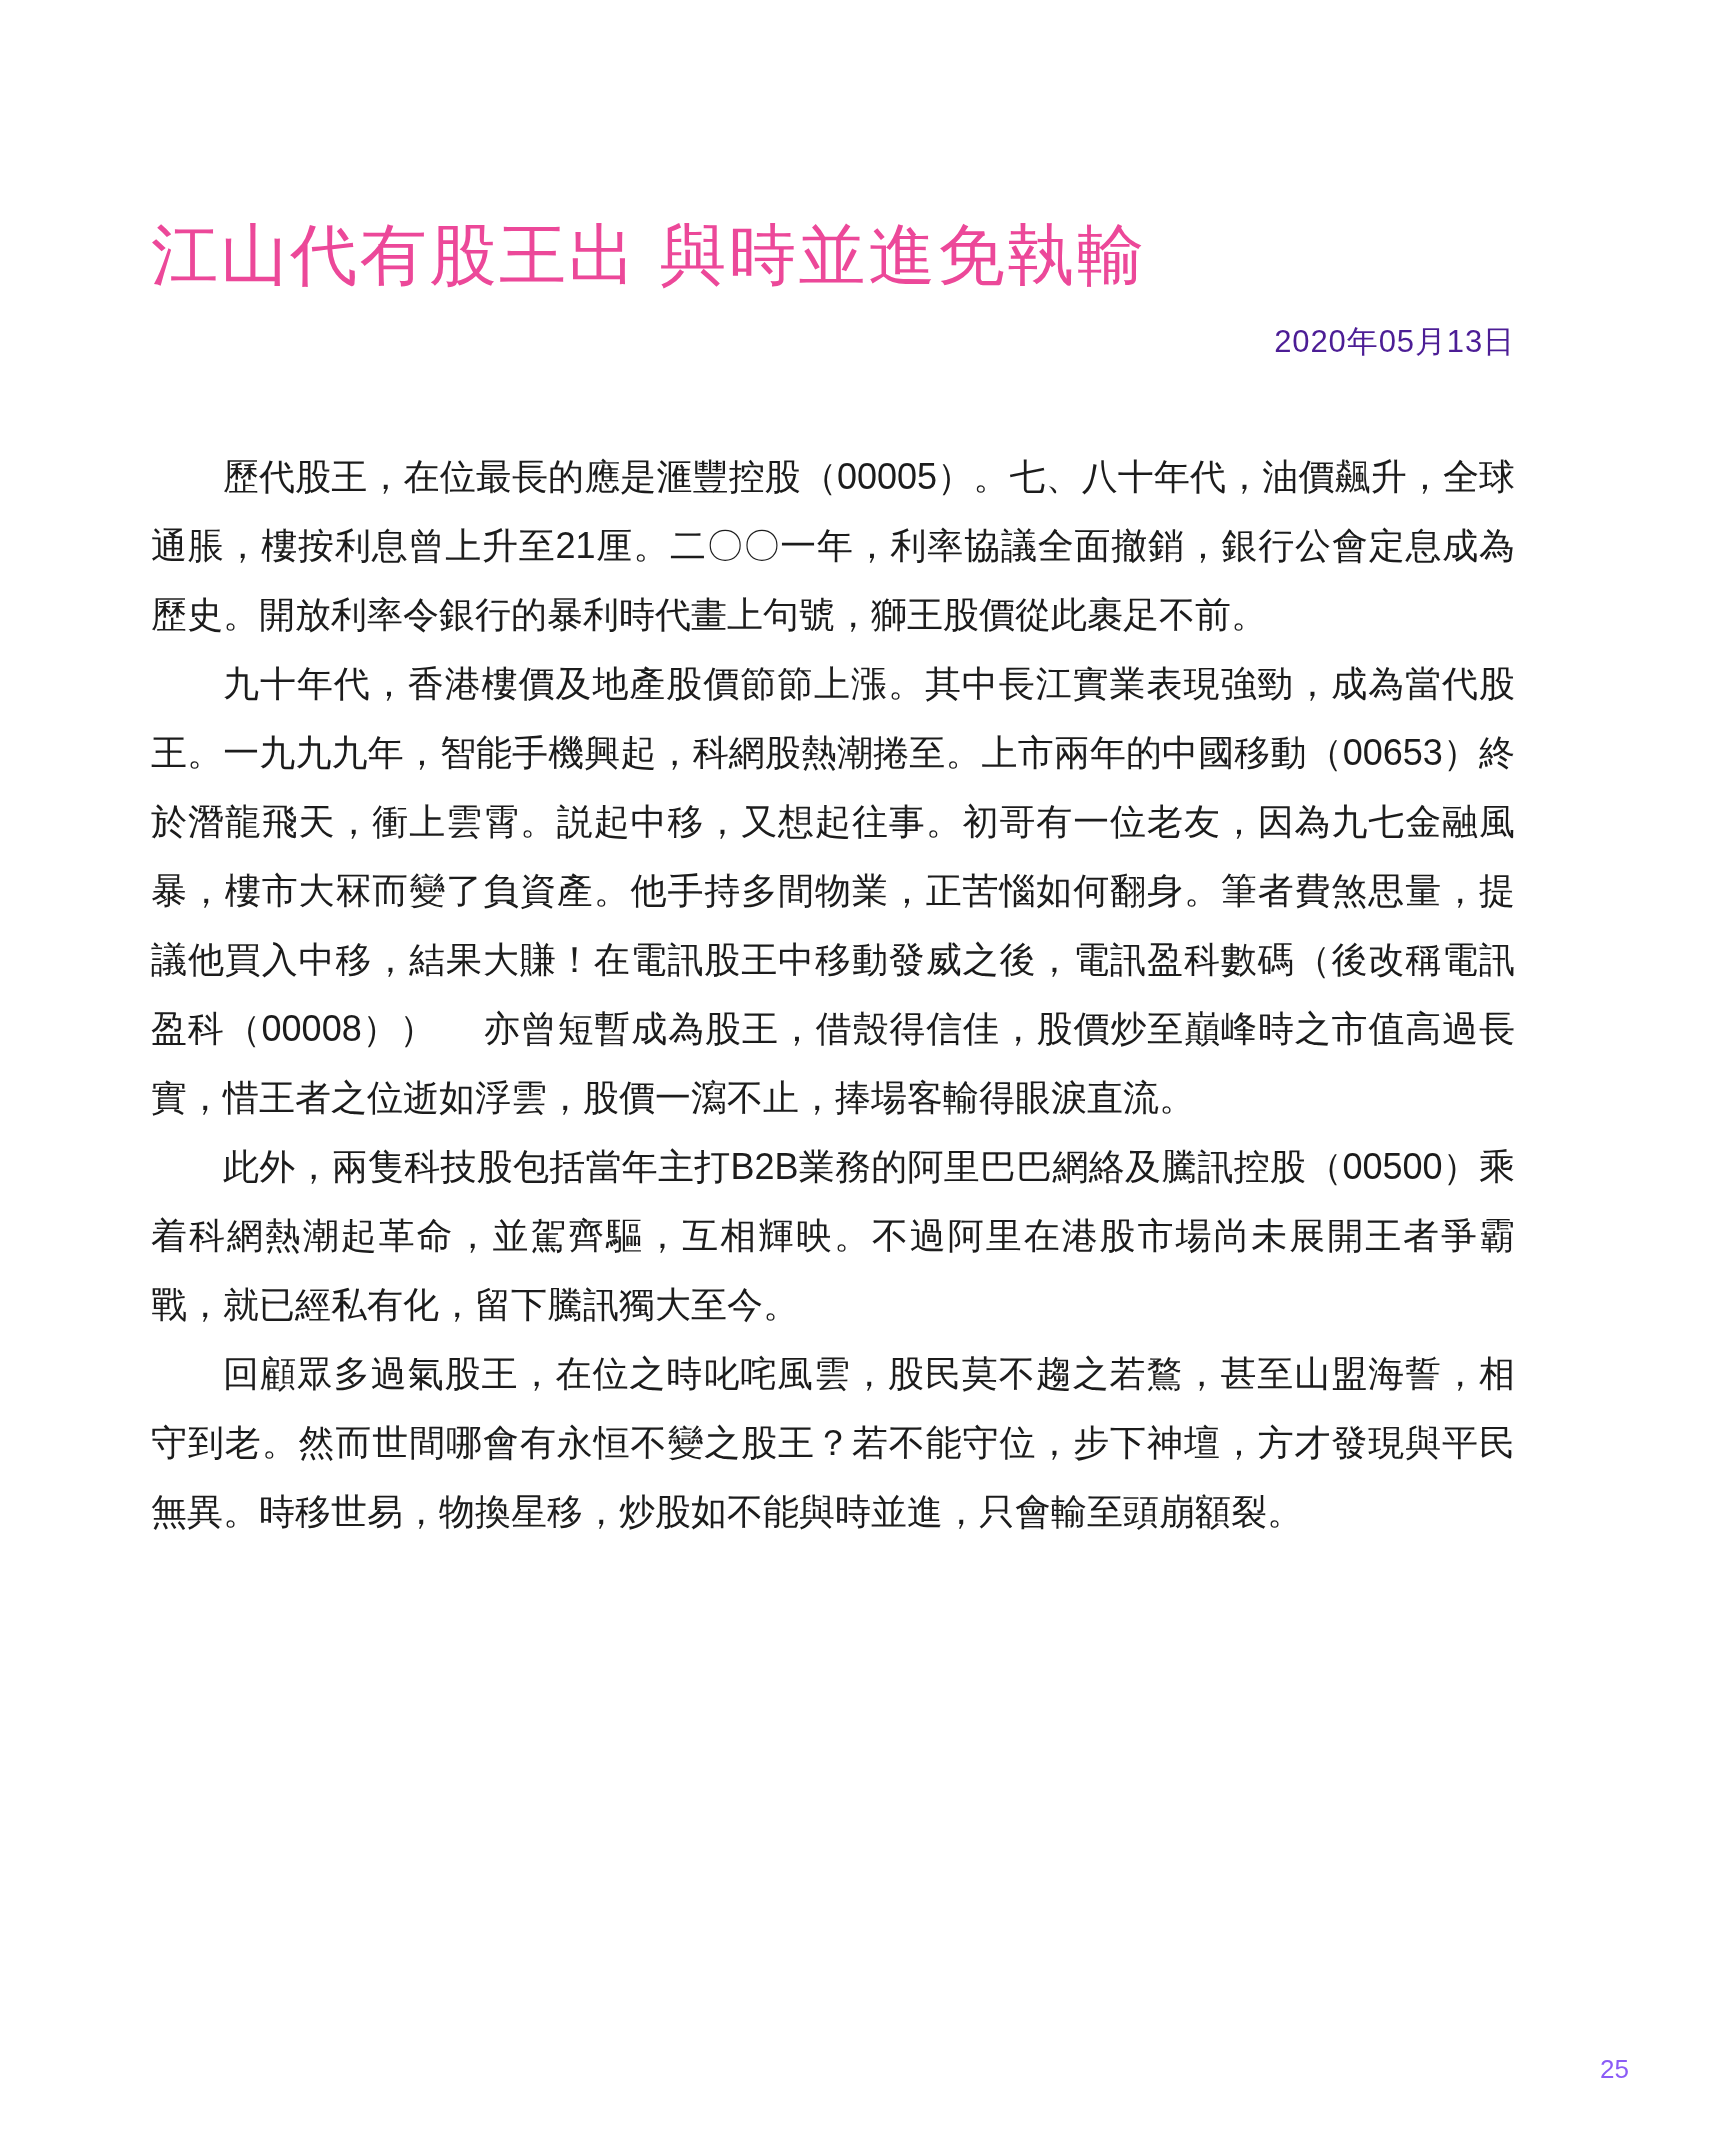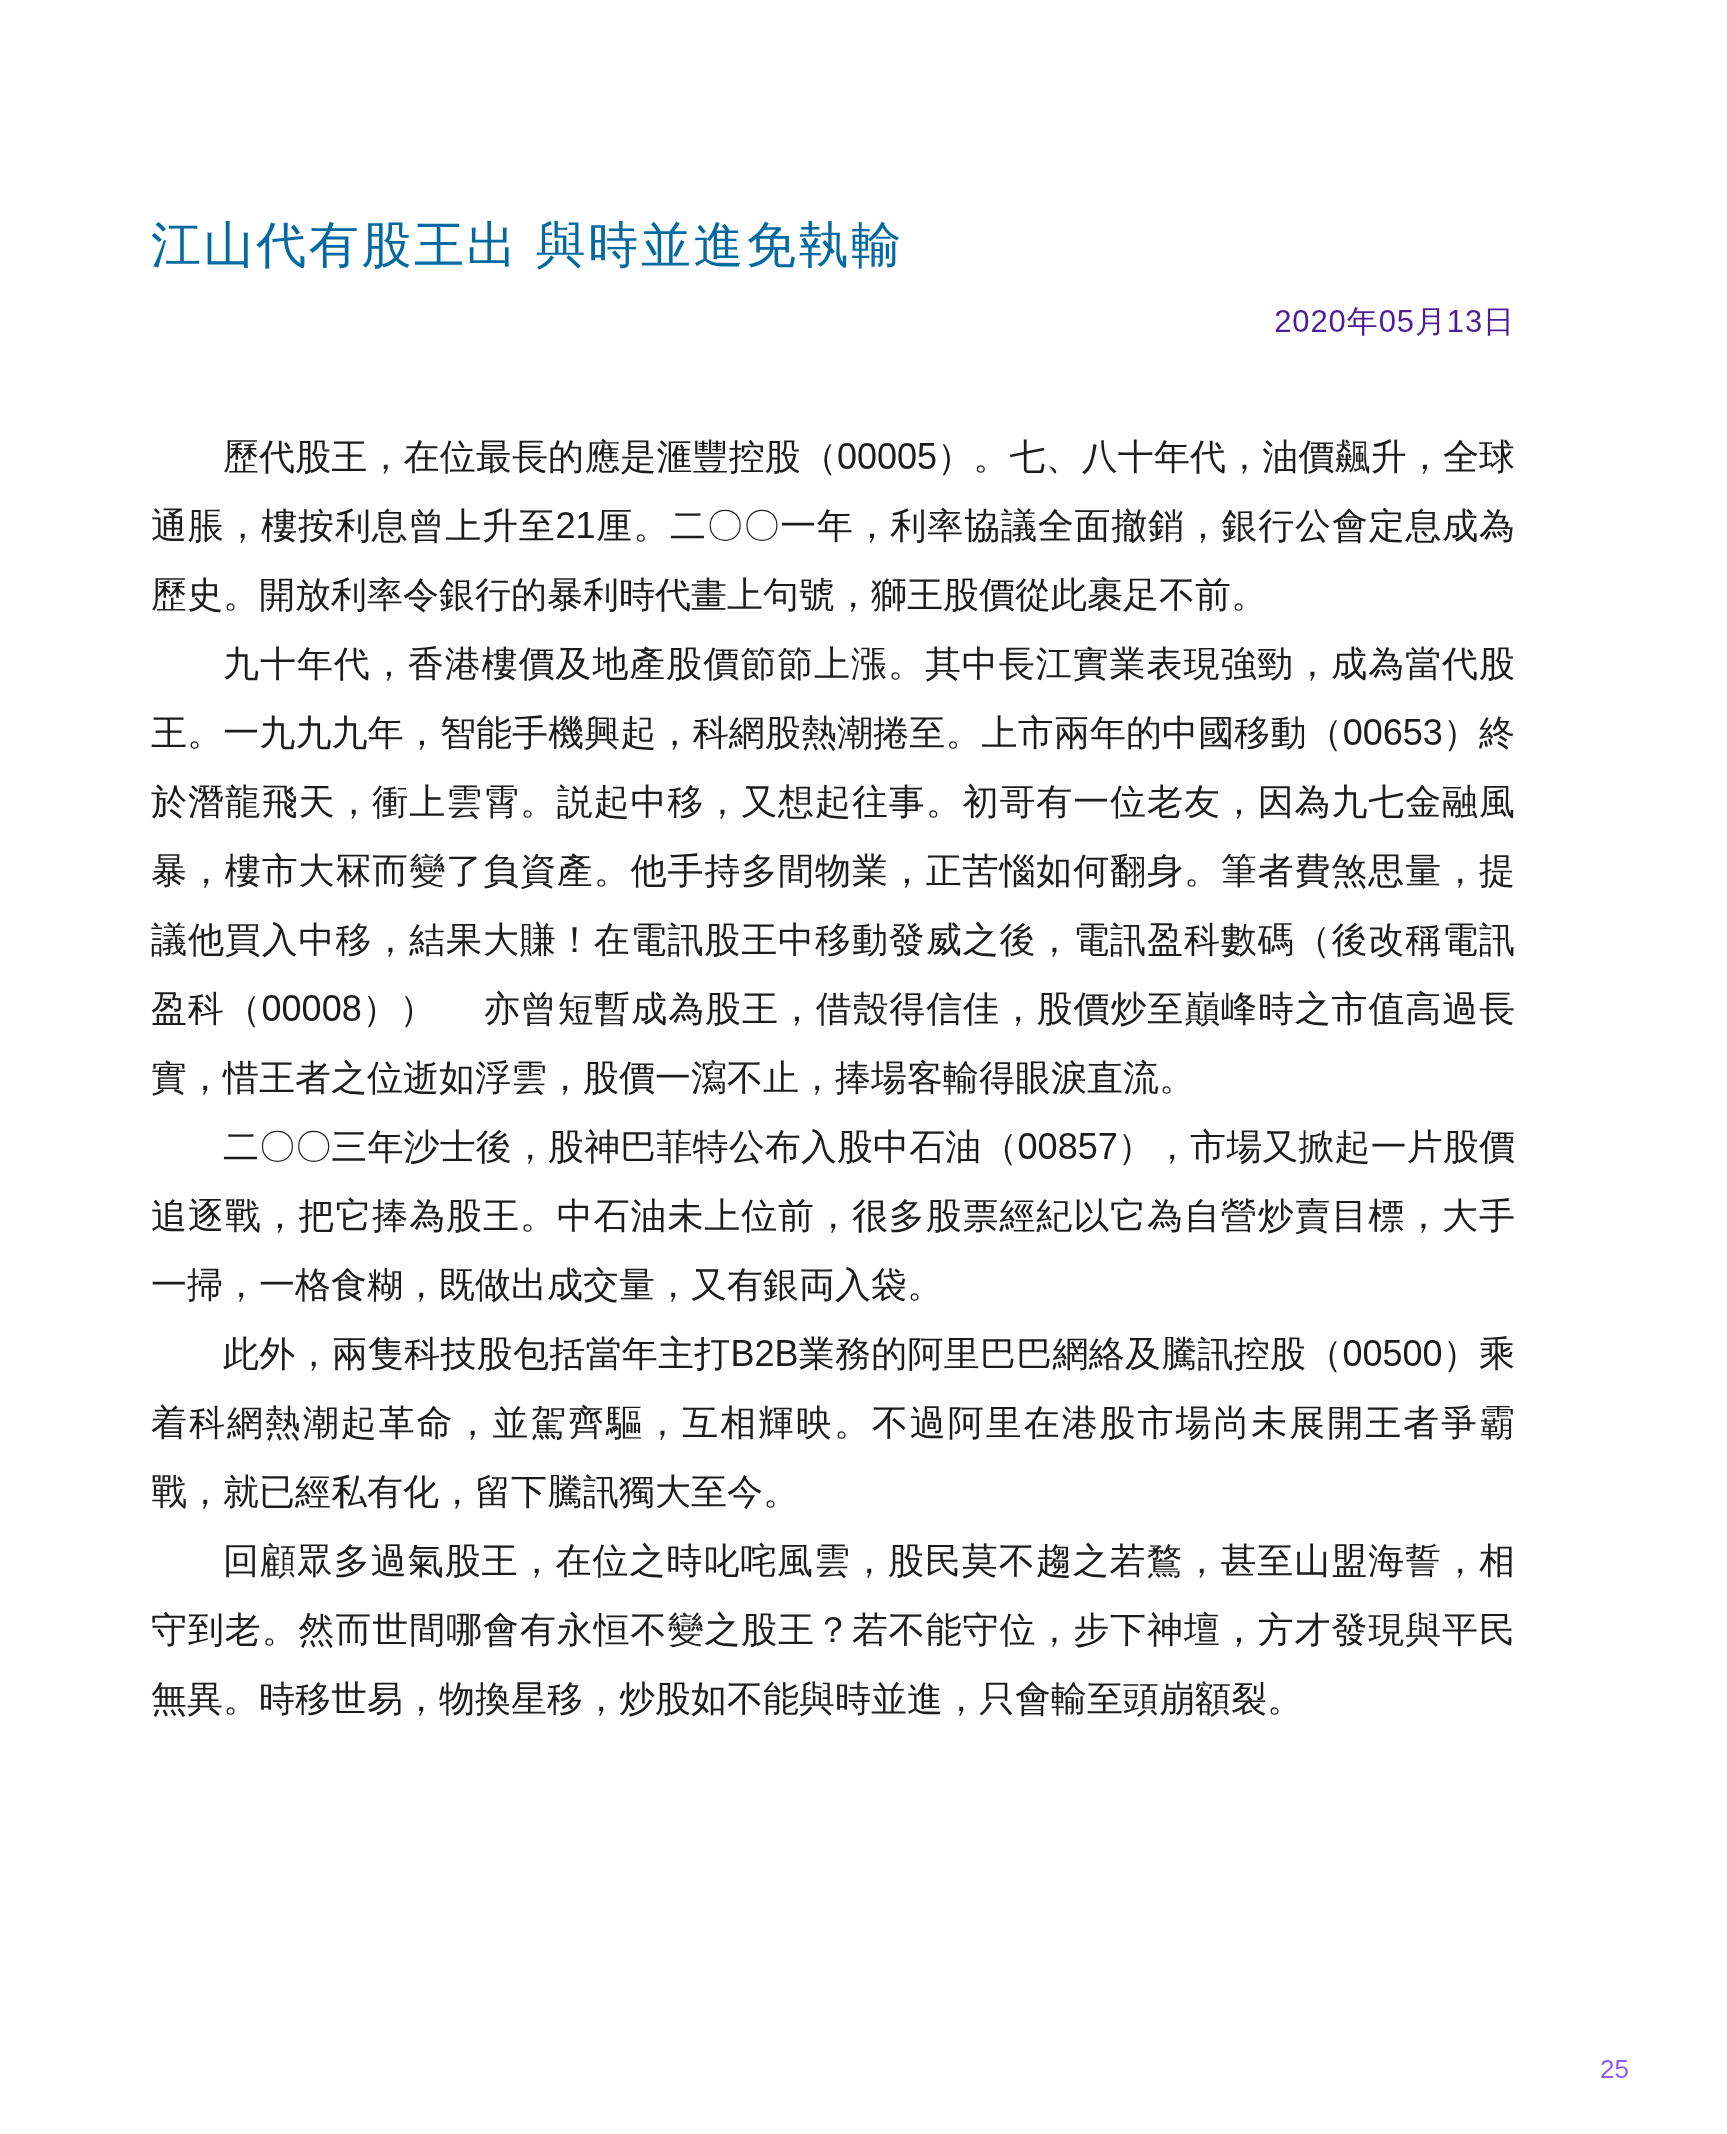--- a/index.html
+++ b/index.html
@@ -17,25 +17,25 @@
     overflow: hidden;
   }
   .content {
     position: absolute;
     left: 151px;
     top: 215px;
     width: 1364px;
   }
   .article-title {
     margin: 0;
-    font-size: 50px;
+    font-size: 67px;
     font-weight: 500;
     letter-spacing: 2.6px;
     line-height: 1.2;
-    color: #0369a1;
+    color: #ec4899;
     white-space: nowrap;
   }
   .article-date {
     margin-top: 26px;
     text-align: right;
     font-size: 31px;
     letter-spacing: 0.9px;
     color: #4c1d95;
   }
   .article-body {
@@ -61,20 +61,19 @@
 </head>
 <body>
 
 <div class="page">
   <div class="content">
     <h1 class="article-title">江山代有股王出 與時並進免執輸</h1>
     <div class="article-date">2020年05月13日</div>
     <div class="article-body">
       <p>歷代股王，在位最長的應是滙豐控股（00005）。七、八十年代，油價飆升，全球通脹，樓按利息曾上升至21厘。二〇〇一年，利率協議全面撤銷，銀行公會定息成為歷史。開放利率令銀行的暴利時代畫上句號，獅王股價從此裹足不前。</p>
       <p>九十年代，香港樓價及地產股價節節上漲。其中長江實業表現強勁，成為當代股王。一九九九年，智能手機興起，科網股熱潮捲至。上市兩年的中國移動（00653）終於潛龍飛天，衝上雲霄。説起中移，又想起往事。初哥有一位老友，因為九七金融風暴，樓市大冧而變了負資產。他手持多間物業，正苦惱如何翻身。筆者費煞思量，提議他買入中移，結果大賺！在電訊股王中移動發威之後，電訊盈科數碼（後改稱電訊盈科（00008））　 亦曾短暫成為股王，借殼得信佳，股價炒至巔峰時之市值高過長實，惜王者之位逝如浮雲，股價一瀉不止，捧場客輸得眼淚直流。</p>
-      <p>二〇〇三年沙士後，股神巴菲特公布入股中石油（00857），市場又掀起一片股價追逐戰，把它捧為股王。中石油未上位前，很多股票經紀以它為自營炒賣目標，大手一掃，一格食糊，既做出成交量，又有銀両入袋。</p>
       <p>此外，兩隻科技股包括當年主打B2B業務的阿里巴巴網絡及騰訊控股（00500）乘着科網熱潮起革命，並駕齊驅，互相輝映。不過阿里在港股市場尚未展開王者爭霸戰，就已經私有化，留下騰訊獨大至今。</p>
       <p>回顧眾多過氣股王，在位之時叱咤風雲，股民莫不趨之若鶩，甚至山盟海誓，相守到老。然而世間哪會有永恒不變之股王？若不能守位，步下神壇，方才發現與平民無異。時移世易，物換星移，炒股如不能與時並進，只會輸至頭崩額裂。</p>
     </div>
   </div>
   <div class="page-number">25</div>
 </div>
 
 
 </body></html>

